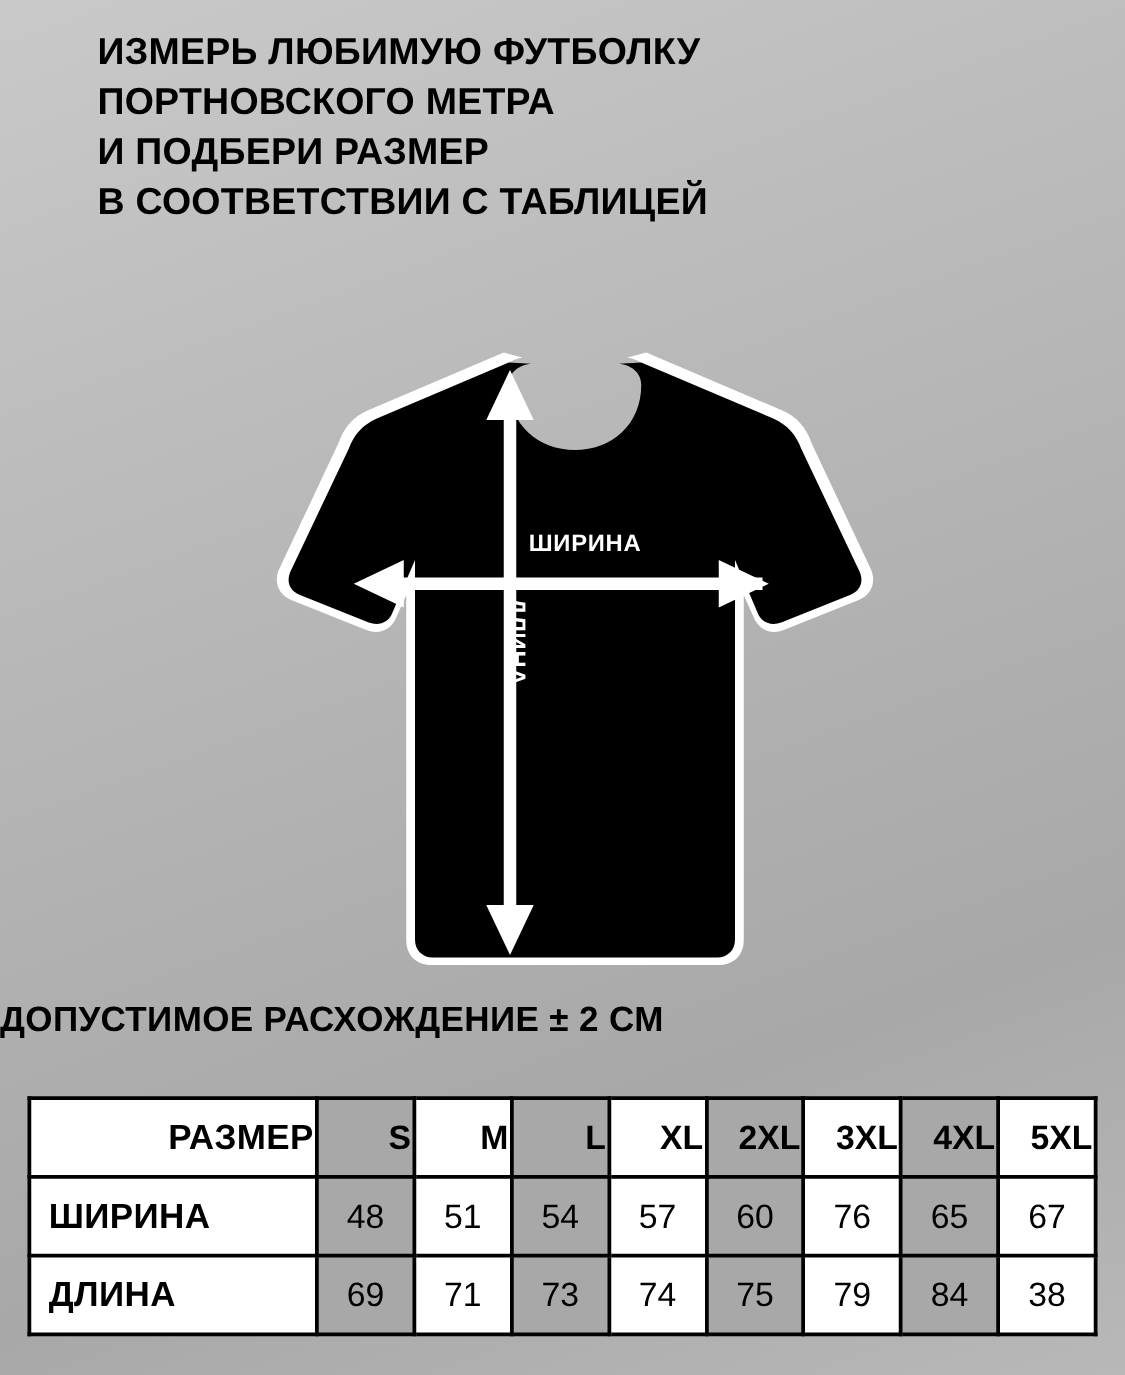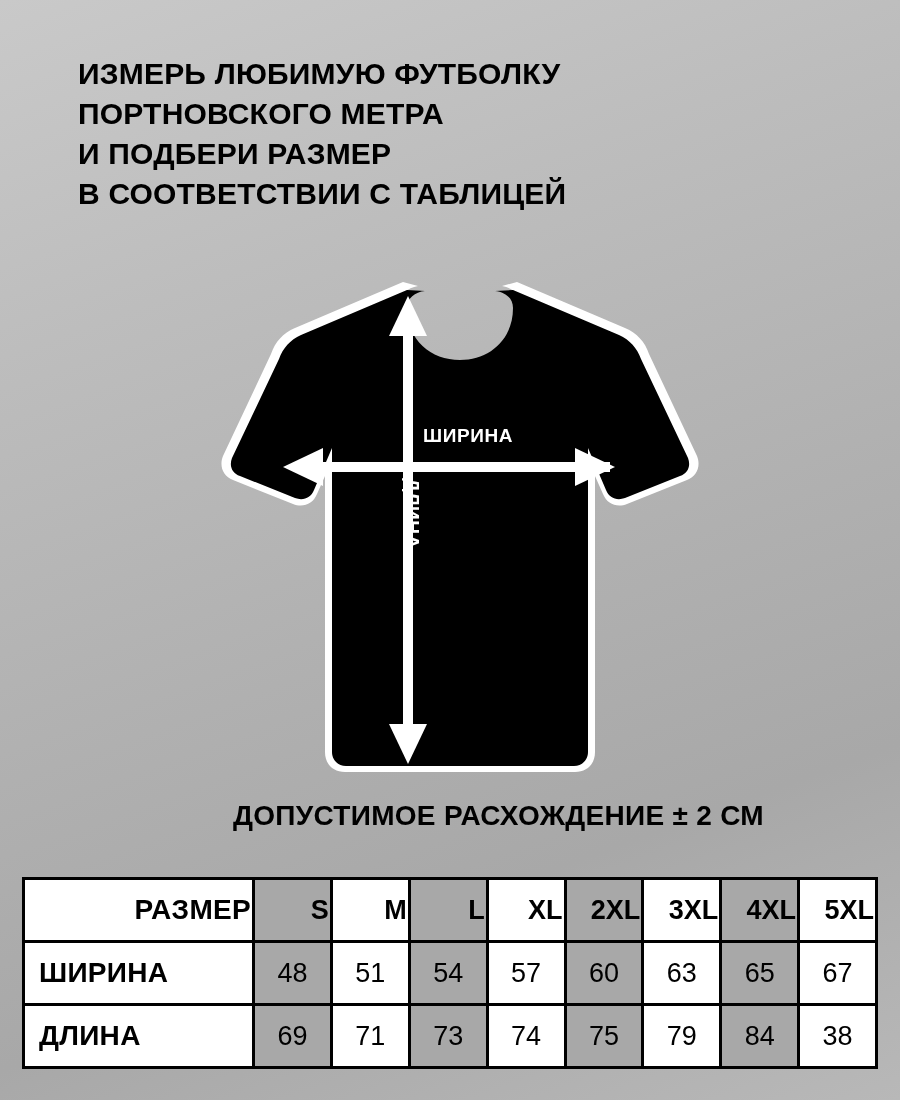--- a/index.html
+++ b/index.html
@@ -25,21 +25,20 @@
     position: absolute;
     left: 78px;
     top: 22px;
     width: 760px;
     color: #000;
     font-weight: bold;
     font-size: 30px;
     line-height: 1.33;
     letter-spacing: 0.2px;
     text-transform: uppercase;
-    margin-top: 32px;
   }
   .heading div {
     white-space: nowrap;
   }
 
   
   .shirt-wrap {
     position: absolute;
     left: 175px;
     top: 280px;
@@ -70,21 +69,21 @@
     transform: rotate(90deg);
     transform-origin: left top;
   }
 
   
   .tolerance {
     position: absolute;
     left: 0;
     top: 800px;
     width: 764px;
-    text-align: right;
+    text-align: left;
     color: #000;
     font-weight: bold;
     font-size: 28px;
     letter-spacing: 0.3px;
     text-transform: uppercase;
   }
 
   
   .table-wrap {
     position: absolute;
@@ -228,21 +227,21 @@
           <td class="col-head shaded">4XL</td>
           <td class="col-head">5XL</td>
         </tr>
         <tr>
           <td class="rowhead">ШИРИНА</td>
           <td class="shaded">48</td>
           <td>51</td>
           <td class="shaded">54</td>
           <td>57</td>
           <td class="shaded">60</td>
-          <td>63</td>
+          <td>76</td>
           <td class="shaded">65</td>
           <td>67</td>
         </tr>
         <tr>
           <td class="rowhead">ДЛИНА</td>
           <td class="shaded">69</td>
           <td>71</td>
           <td class="shaded">73</td>
           <td>74</td>
           <td class="shaded">75</td>

